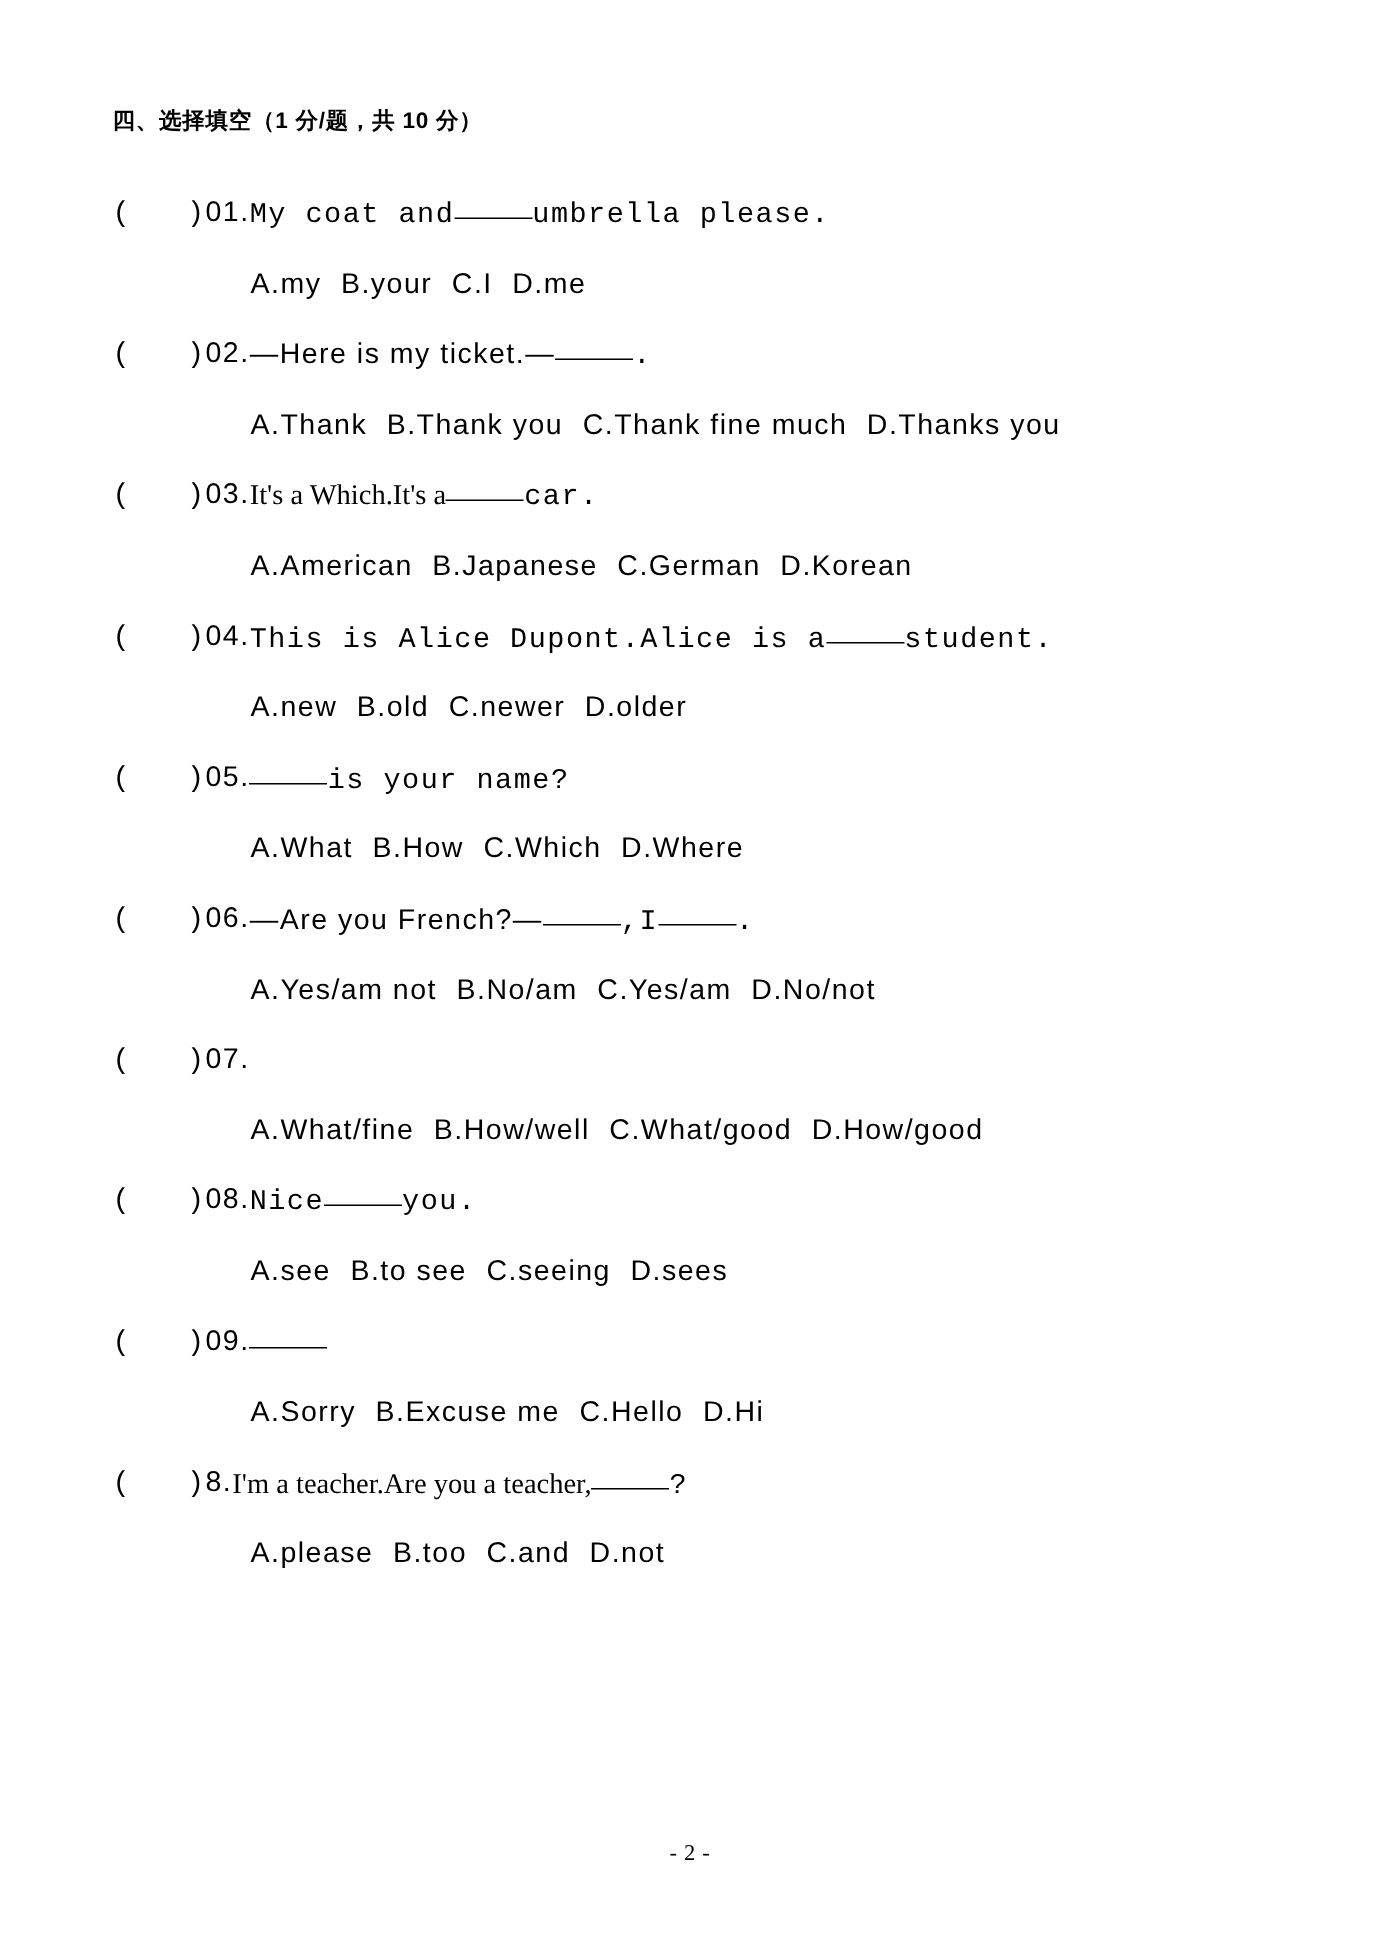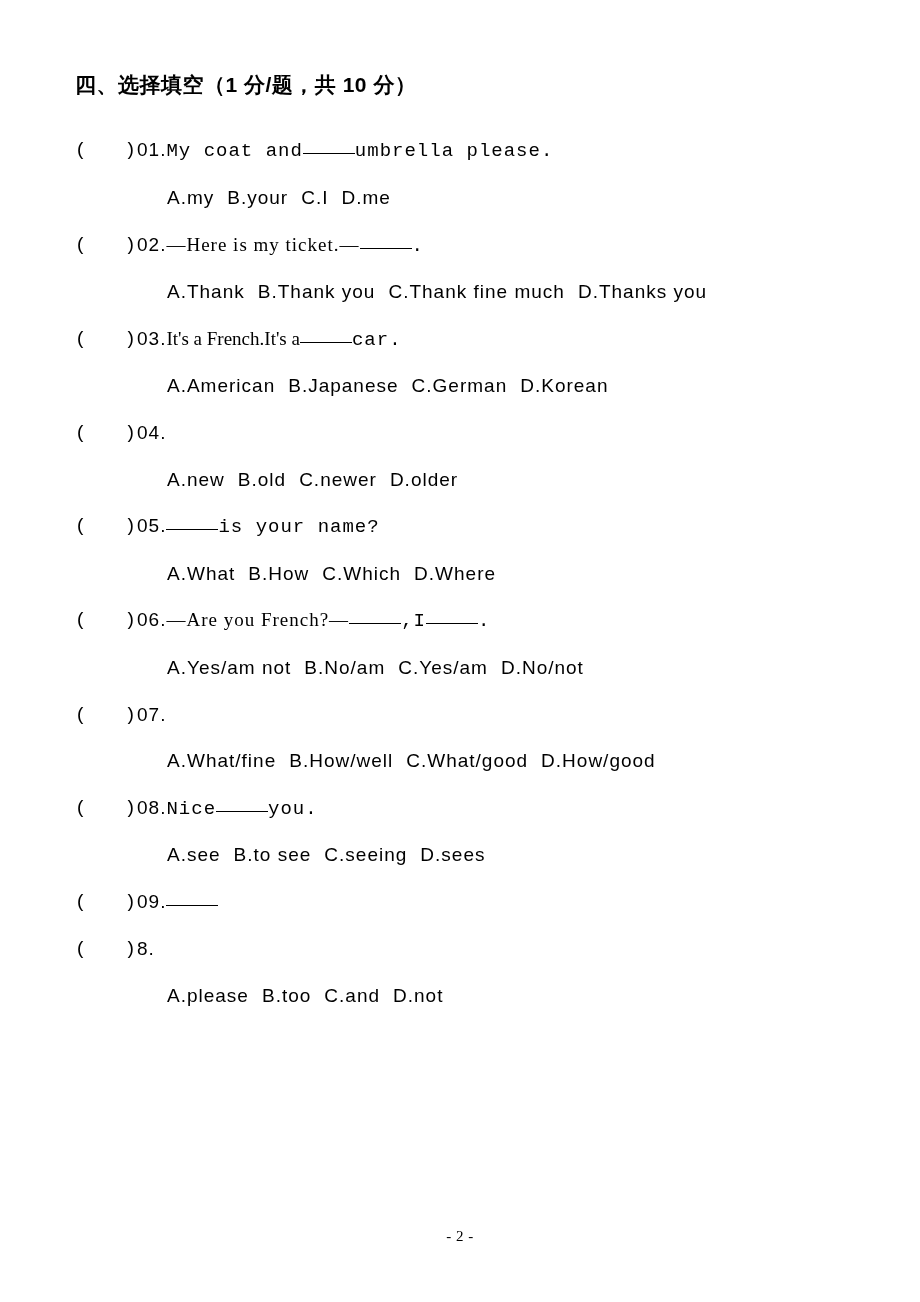--- a/index.html
+++ b/index.html
@@ -10,21 +10,21 @@
       font-family: "SimSun", "宋体", serif;
       color: #000;
       padding: 70px 75px 0 75px;
       font-size: 19px;
       line-height: 1.4;
       letter-spacing: 0.5px;
     }
     .section-title {
       font-family: "SimHei", "黑体", sans-serif;
       font-weight: bold;
-      font-size: 21px;
+      font-size: 15px;
       margin-bottom: 38px;
     }
     .question {
       margin-bottom: 20px;
     }
     .q-stem {
       display: flex;
       margin-bottom: 20px;
     }
     .q-paren {
@@ -49,21 +49,21 @@
     .blank {
       display: inline-block;
       border-bottom: 1px solid #000;
       width: 52px;
       height: 1em;
       vertical-align: baseline;
       position: relative;
       top: -2px;
     }
     .dash {
-      font-family: Liberation Serif, serif;
+      font-family: Liberation Sans, sans-serif;
     }
     .cjk {
       font-family: "SimSun", serif;
       letter-spacing: 0;
     }
     .page-num {
       position: absolute;
       bottom: 55px;
       left: 0;
       width: 920px;
@@ -95,29 +95,30 @@
       <span class="q-num">02.</span>
       <span class="q-text"><span class="dash">—Here is my ticket.—</span><span class="blank"></span><span>.</span></span>
     </div>
     <div class="q-options"><span>A.Thank</span><span class="opt-sep"></span><span>B.Thank you</span><span class="opt-sep"></span><span>C.Thank fine much</span><span class="opt-sep"></span><span>D.Thanks you</span></div>
   </div>
 
   <div class="question">
     <div class="q-stem">
       <span class="q-paren">(   )</span>
       <span class="q-num">03.</span>
-      <span class="q-text"><span class="cjk">It's a French.It's a</span><span class="blank"></span><span>car.</span></span>
+      <span class="q-text"><span class="cjk">It's a Which.It's a</span><span class="blank"></span><span>car.</span></span>
     </div>
     <div class="q-options"><span>A.American</span><span class="opt-sep"></span><span>B.Japanese</span><span class="opt-sep"></span><span>C.German</span><span class="opt-sep"></span><span>D.Korean</span></div>
   </div>
 
   <div class="question">
     <div class="q-stem">
       <span class="q-paren">(   )</span>
       <span class="q-num">04.</span>
+      <span class="q-text"><span>This is Alice Dupont.Alice is a</span><span class="blank"></span><span>student.</span></span>
     </div>
     <div class="q-options"><span>A.new</span><span class="opt-sep"></span><span>B.old</span><span class="opt-sep"></span><span>C.newer</span><span class="opt-sep"></span><span>D.older</span></div>
   </div>
 
   <div class="question">
     <div class="q-stem">
       <span class="q-paren">(   )</span>
       <span class="q-num">05.</span>
       <span class="q-text"><span class="blank"></span><span>is your name?</span></span>
     </div>
@@ -149,24 +150,26 @@
     </div>
     <div class="q-options"><span>A.see</span><span class="opt-sep"></span><span>B.to see</span><span class="opt-sep"></span><span>C.seeing</span><span class="opt-sep"></span><span>D.sees</span></div>
   </div>
 
   <div class="question">
     <div class="q-stem">
       <span class="q-paren">(   )</span>
       <span class="q-num">09.</span>
       <span class="q-text"><span class="blank"></span></span>
     </div>
+    <div class="q-options"><span>A.Sorry</span><span class="opt-sep"></span><span>B.Excuse me</span><span class="opt-sep"></span><span>C.Hello</span><span class="opt-sep"></span><span>D.Hi</span></div>
   </div>
 
   <div class="question">
     <div class="q-stem">
       <span class="q-paren">(   )</span>
       <span class="q-num">8.</span>
+      <span class="q-text"><span class="cjk">I'm a teacher.Are you a teacher,</span><span class="blank"></span><span>?</span></span>
     </div>
     <div class="q-options"><span>A.please</span><span class="opt-sep"></span><span>B.too</span><span class="opt-sep"></span><span>C.and</span><span class="opt-sep"></span><span>D.not</span></div>
   </div>
 </div>
 
 <div class="page-num">- 2 -</div>
 
 </body></html>

